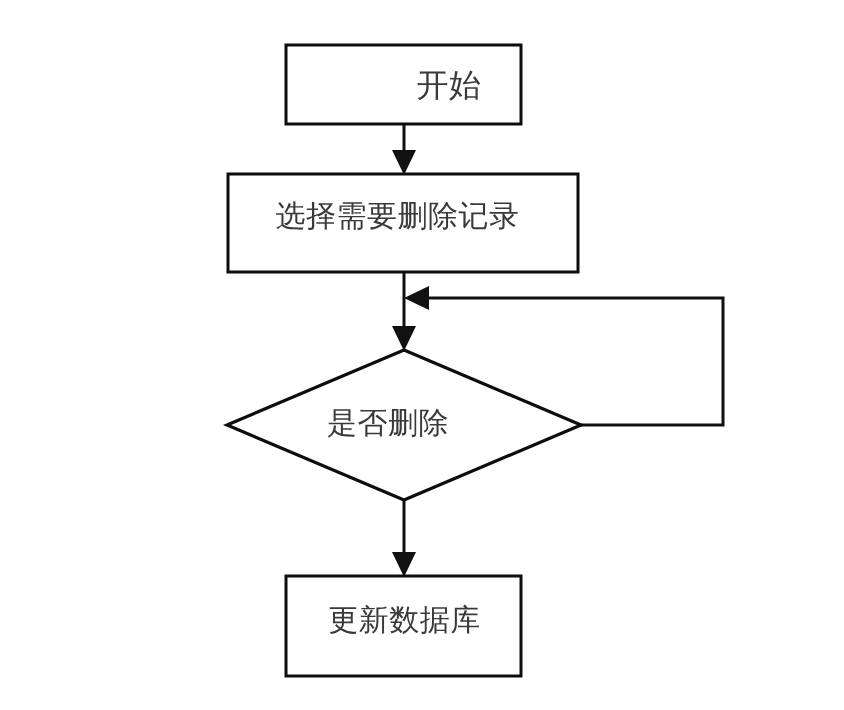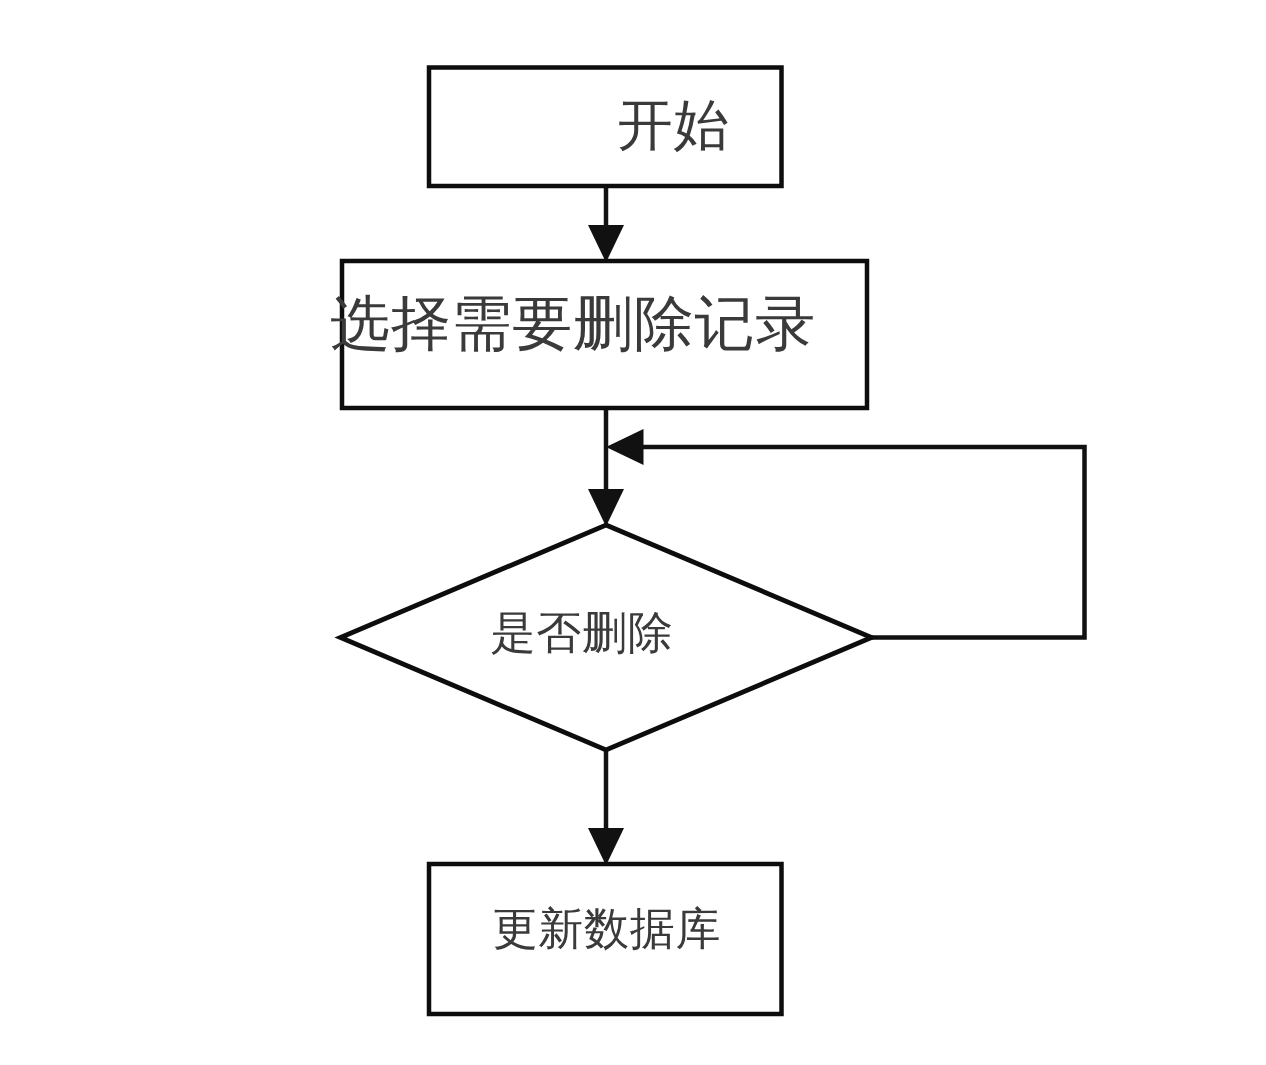--- a/index.html
+++ b/index.html
@@ -86,21 +86,21 @@
     <rect class="node-shape node-rect" x="286" y="45" width="235" height="79"></rect>
 
     <rect class="node-shape node-rect" x="228" y="174" width="350" height="98"></rect>
 
     <polygon class="node-shape node-diamond" points="404,350 581,425 404,500 227,425"></polygon>
 
     <rect class="node-shape node-rect" x="286" y="576" width="235" height="100"></rect>
 
   </svg>
 
-  <div class="node-label" style="left:286px; top:66px; width:238px; font-size:37px; line-height:38px;padding-left:44px;">开始</div>
+  <div class="node-label" style="left:286px; top:66px; width:238px; font-size:32px; line-height:38px;padding-left:44px;">开始</div>
 
-  <div class="node-label" style="left:220px; top:196px; width:317px; font-size:40px; line-height:40px;">选择需要删除记录</div>
+  <div class="node-label" style="left:239px; top:196px; width:317px; font-size:30px; line-height:40px;">选择需要删除记录</div>
 
   <div class="node-label" style="left:211px; top:404px; width:354px; font-size:30px; line-height:38px;">是否删除</div>
 
   <div class="node-label" style="left:286px; top:600px; width:215px; font-size:30px; line-height:40px;padding-left:11px;">更新数据库</div>
 
 </div>
 
 </body></html>

